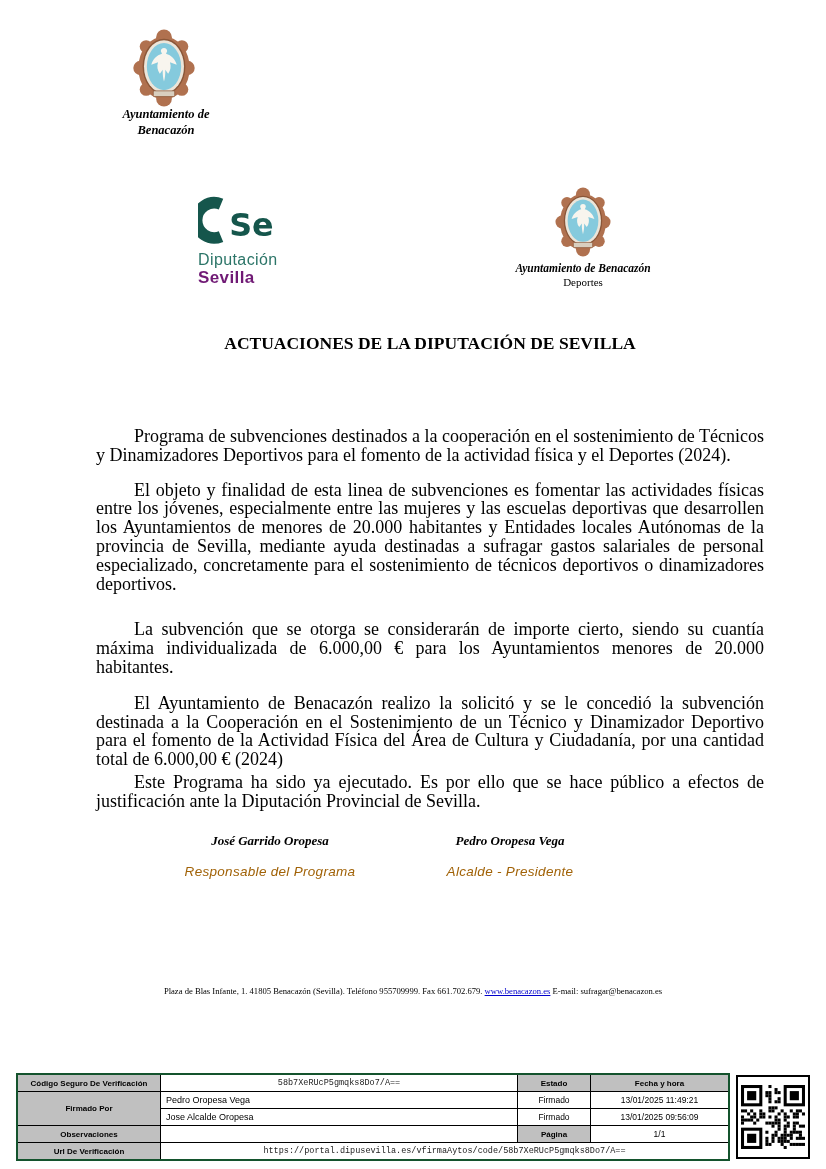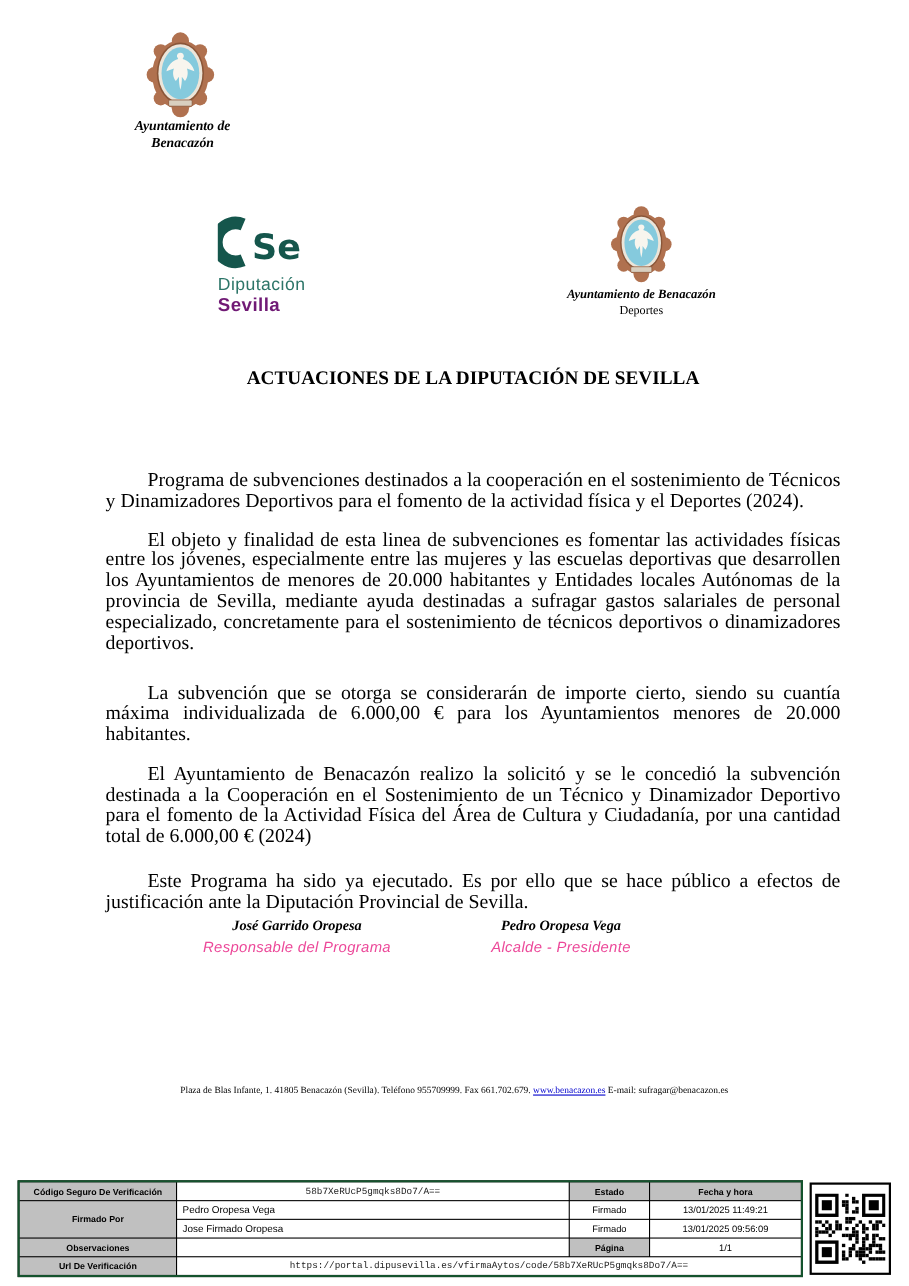--- a/index.html
+++ b/index.html
@@ -34,29 +34,29 @@
   .title-block .t1 { font-size:17.5px; line-height:23px; }
   .title-block .t2 { font-size:17.5px; line-height:24px; }
   
   .body-text { position:absolute; left:96px; top:427px; width:668px;
                font-family:"Liberation Serif", serif; font-size:18px; line-height:18.8px;
                text-align:justify; color:#000; }
   .body-text p { text-indent:38px; }
   .mb16 { margin-bottom:16px; }
   .mb26 { margin-bottom:27px; }
   .mb17 { margin-bottom:17px; }
-  .mb14 { margin-bottom:22px; }
+  .mb14 { margin-bottom:4px; }
   
   .sig { position:absolute; top:833px; text-align:center; }
   .sig-left { left:150px; width:240px; }
   .sig-right { left:395px; width:230px; }
   .sig .name { font-family:"Liberation Serif", serif; font-weight:bold; font-style:italic;
                font-size:13px; color:#000; }
-  .sig .role { margin-top:4px; font-family:"Liberation Sans", sans-serif; font-style:italic;
-               font-size:13.5px; color:#ec4899; letter-spacing:0.3px; }
+  .sig .role { margin-top:15px; font-family:"Liberation Sans", sans-serif; font-style:italic;
+               font-size:13.5px; color:#a16207; letter-spacing:0.3px; }
   
   .footer-line { position:absolute; left:0; top:986px; width:826px; text-align:center;
                  font-family:"Liberation Serif", serif; font-size:8.6px; color:#000; }
   .footer-line a { color:#0000cc; text-decoration:underline; }
   
   .vtable { position:absolute; left:16px; top:1073px; width:714px; height:88px;
             display:grid; grid-template-columns:142px 356px 72px 1fr;
             grid-template-rows:16px 16px 16px 16px 16px; gap:1px;
             background:#000; border:2px solid #14532d; }
   .vtable > div { background:#fff; display:flex; align-items:center; overflow:hidden; }
@@ -160,21 +160,21 @@
 
     <div class="cell-lbl">Código Seguro De Verificación</div>
     <div class="cell-mono">58b7XeRUcP5gmqks8Do7/A==</div>
     <div class="cell-lbl">Estado</div>
     <div class="cell-lbl">Fecha y hora</div>
 
     <div class="cell-lbl rspan2">Firmado Por</div>
     <div class="cell-name">Pedro Oropesa Vega</div>
     <div class="cell-ctr">Firmado</div>
     <div class="cell-ctr">13/01/2025 11:49:21</div>
-    <div class="cell-name">Jose Firmado Oropesa</div>
+    <div class="cell-name">Jose Alcalde Oropesa</div>
     <div class="cell-ctr">Firmado</div>
     <div class="cell-ctr">13/01/2025 09:56:09</div>
 
     <div class="cell-lbl">Observaciones</div>
     <div class="cell-name"></div>
     <div class="cell-lbl">Página</div>
     <div class="cell-ctr">1/1</div>
 
     <div class="cell-lbl">Url De Verificación</div>
     <div class="cell-mono cspan3">https://portal.dipusevilla.es/vfirmaAytos/code/58b7XeRUcP5gmqks8Do7/A==</div>

